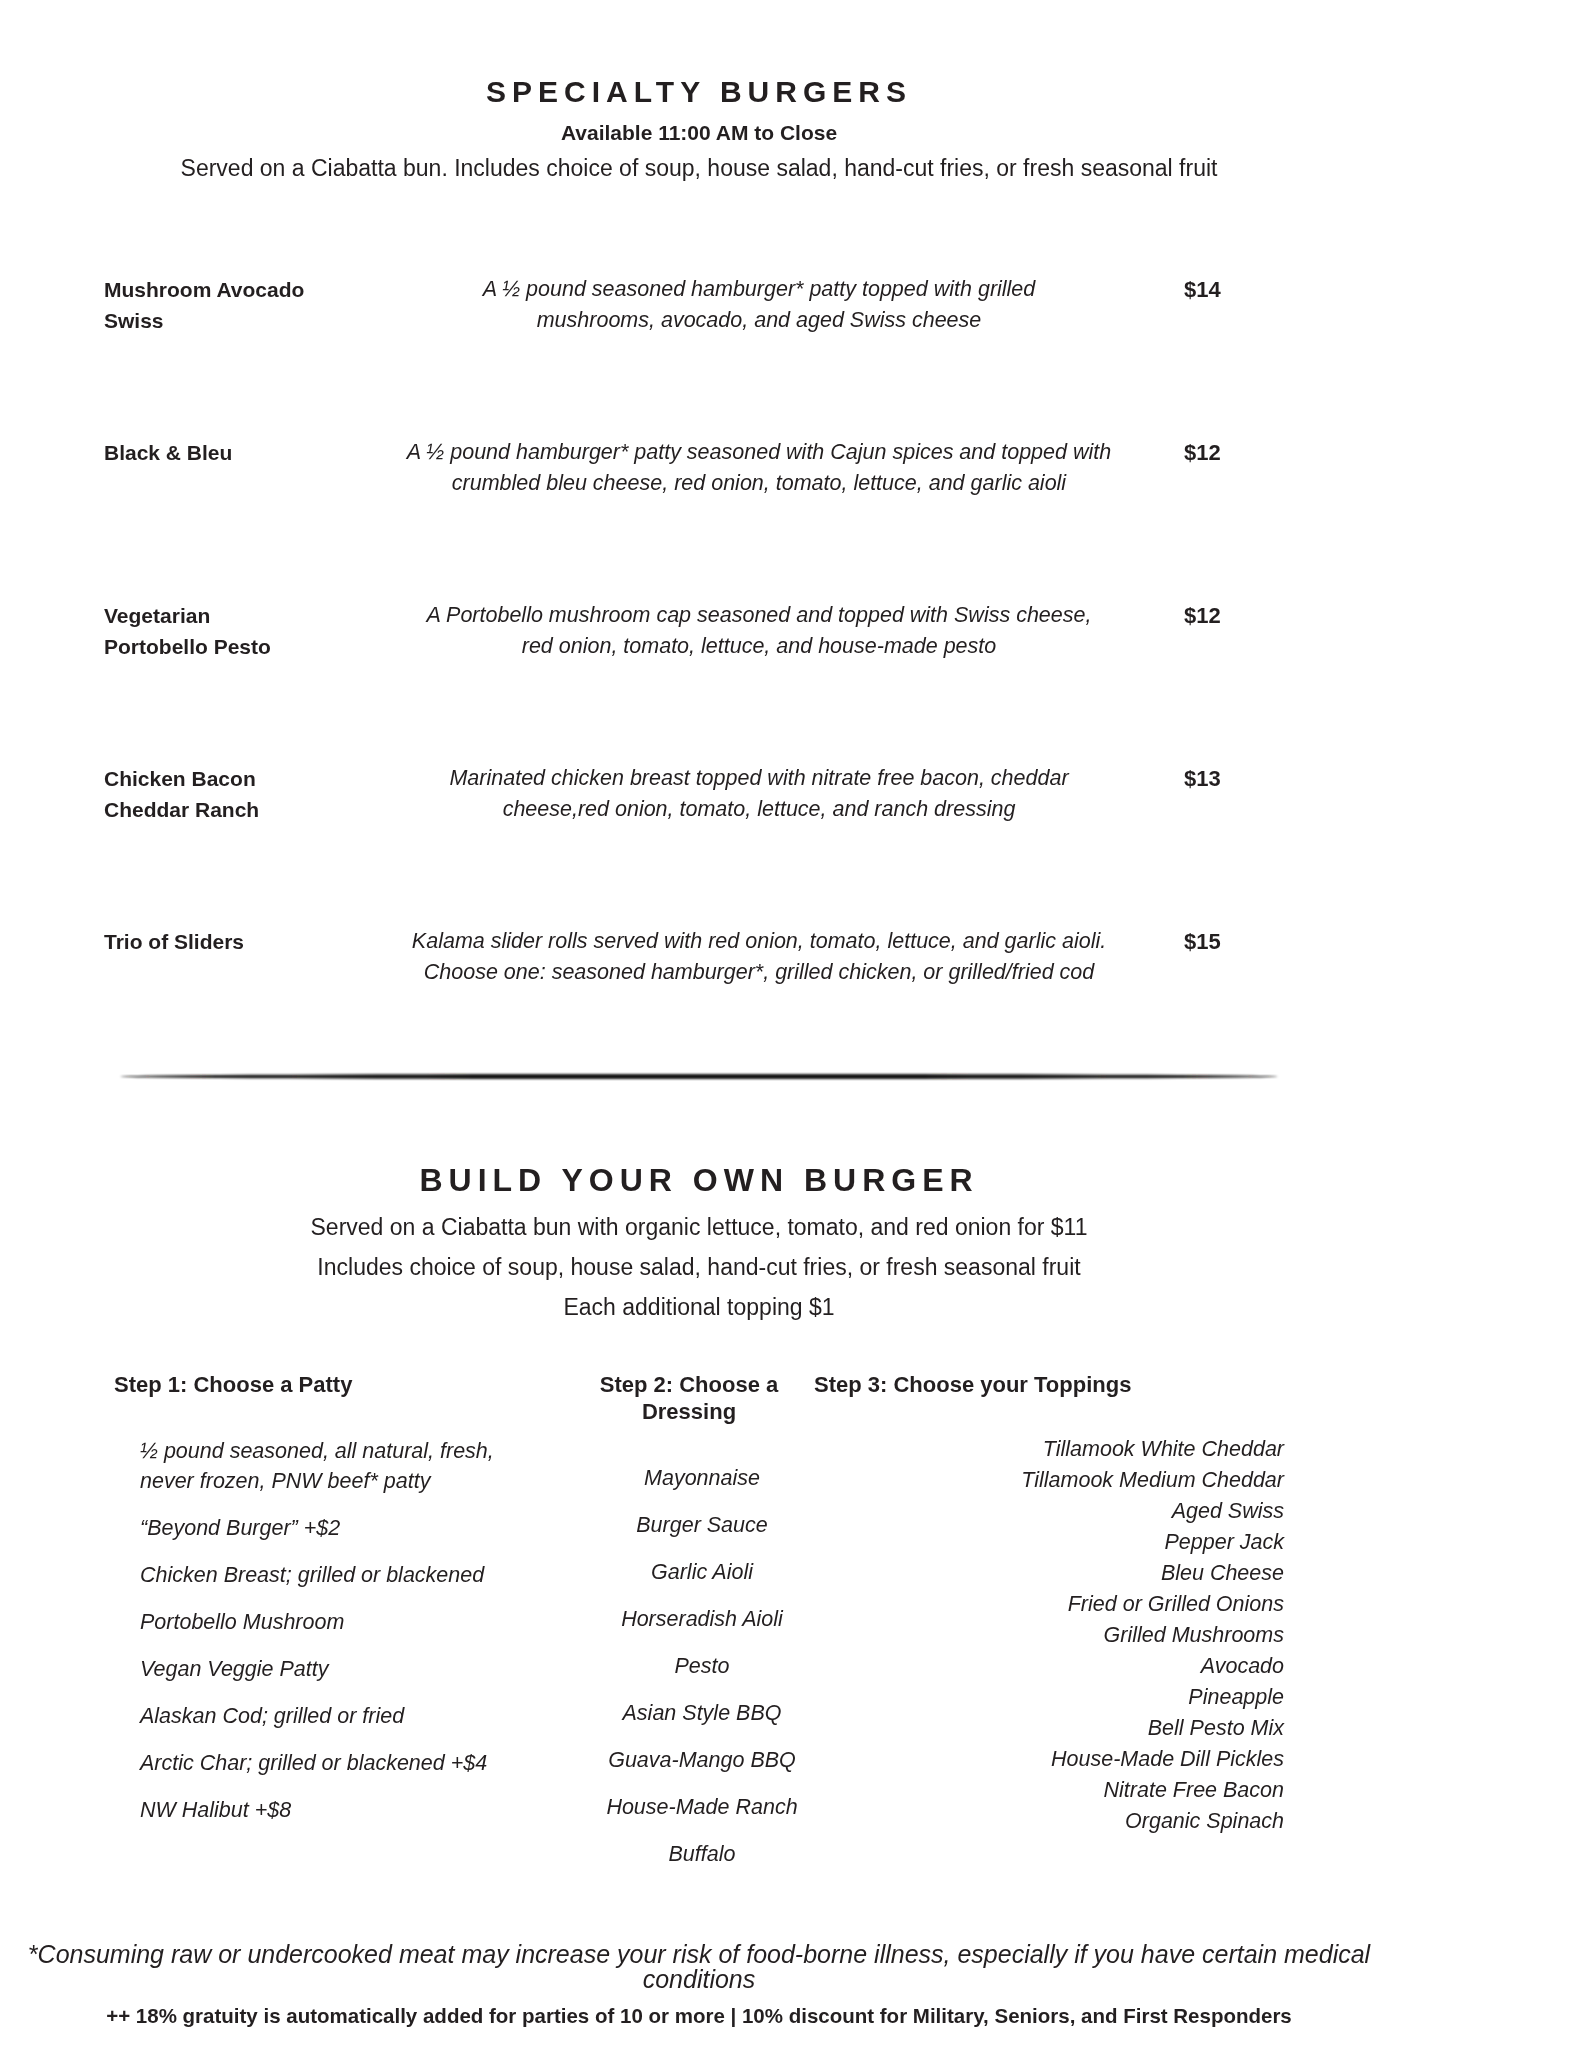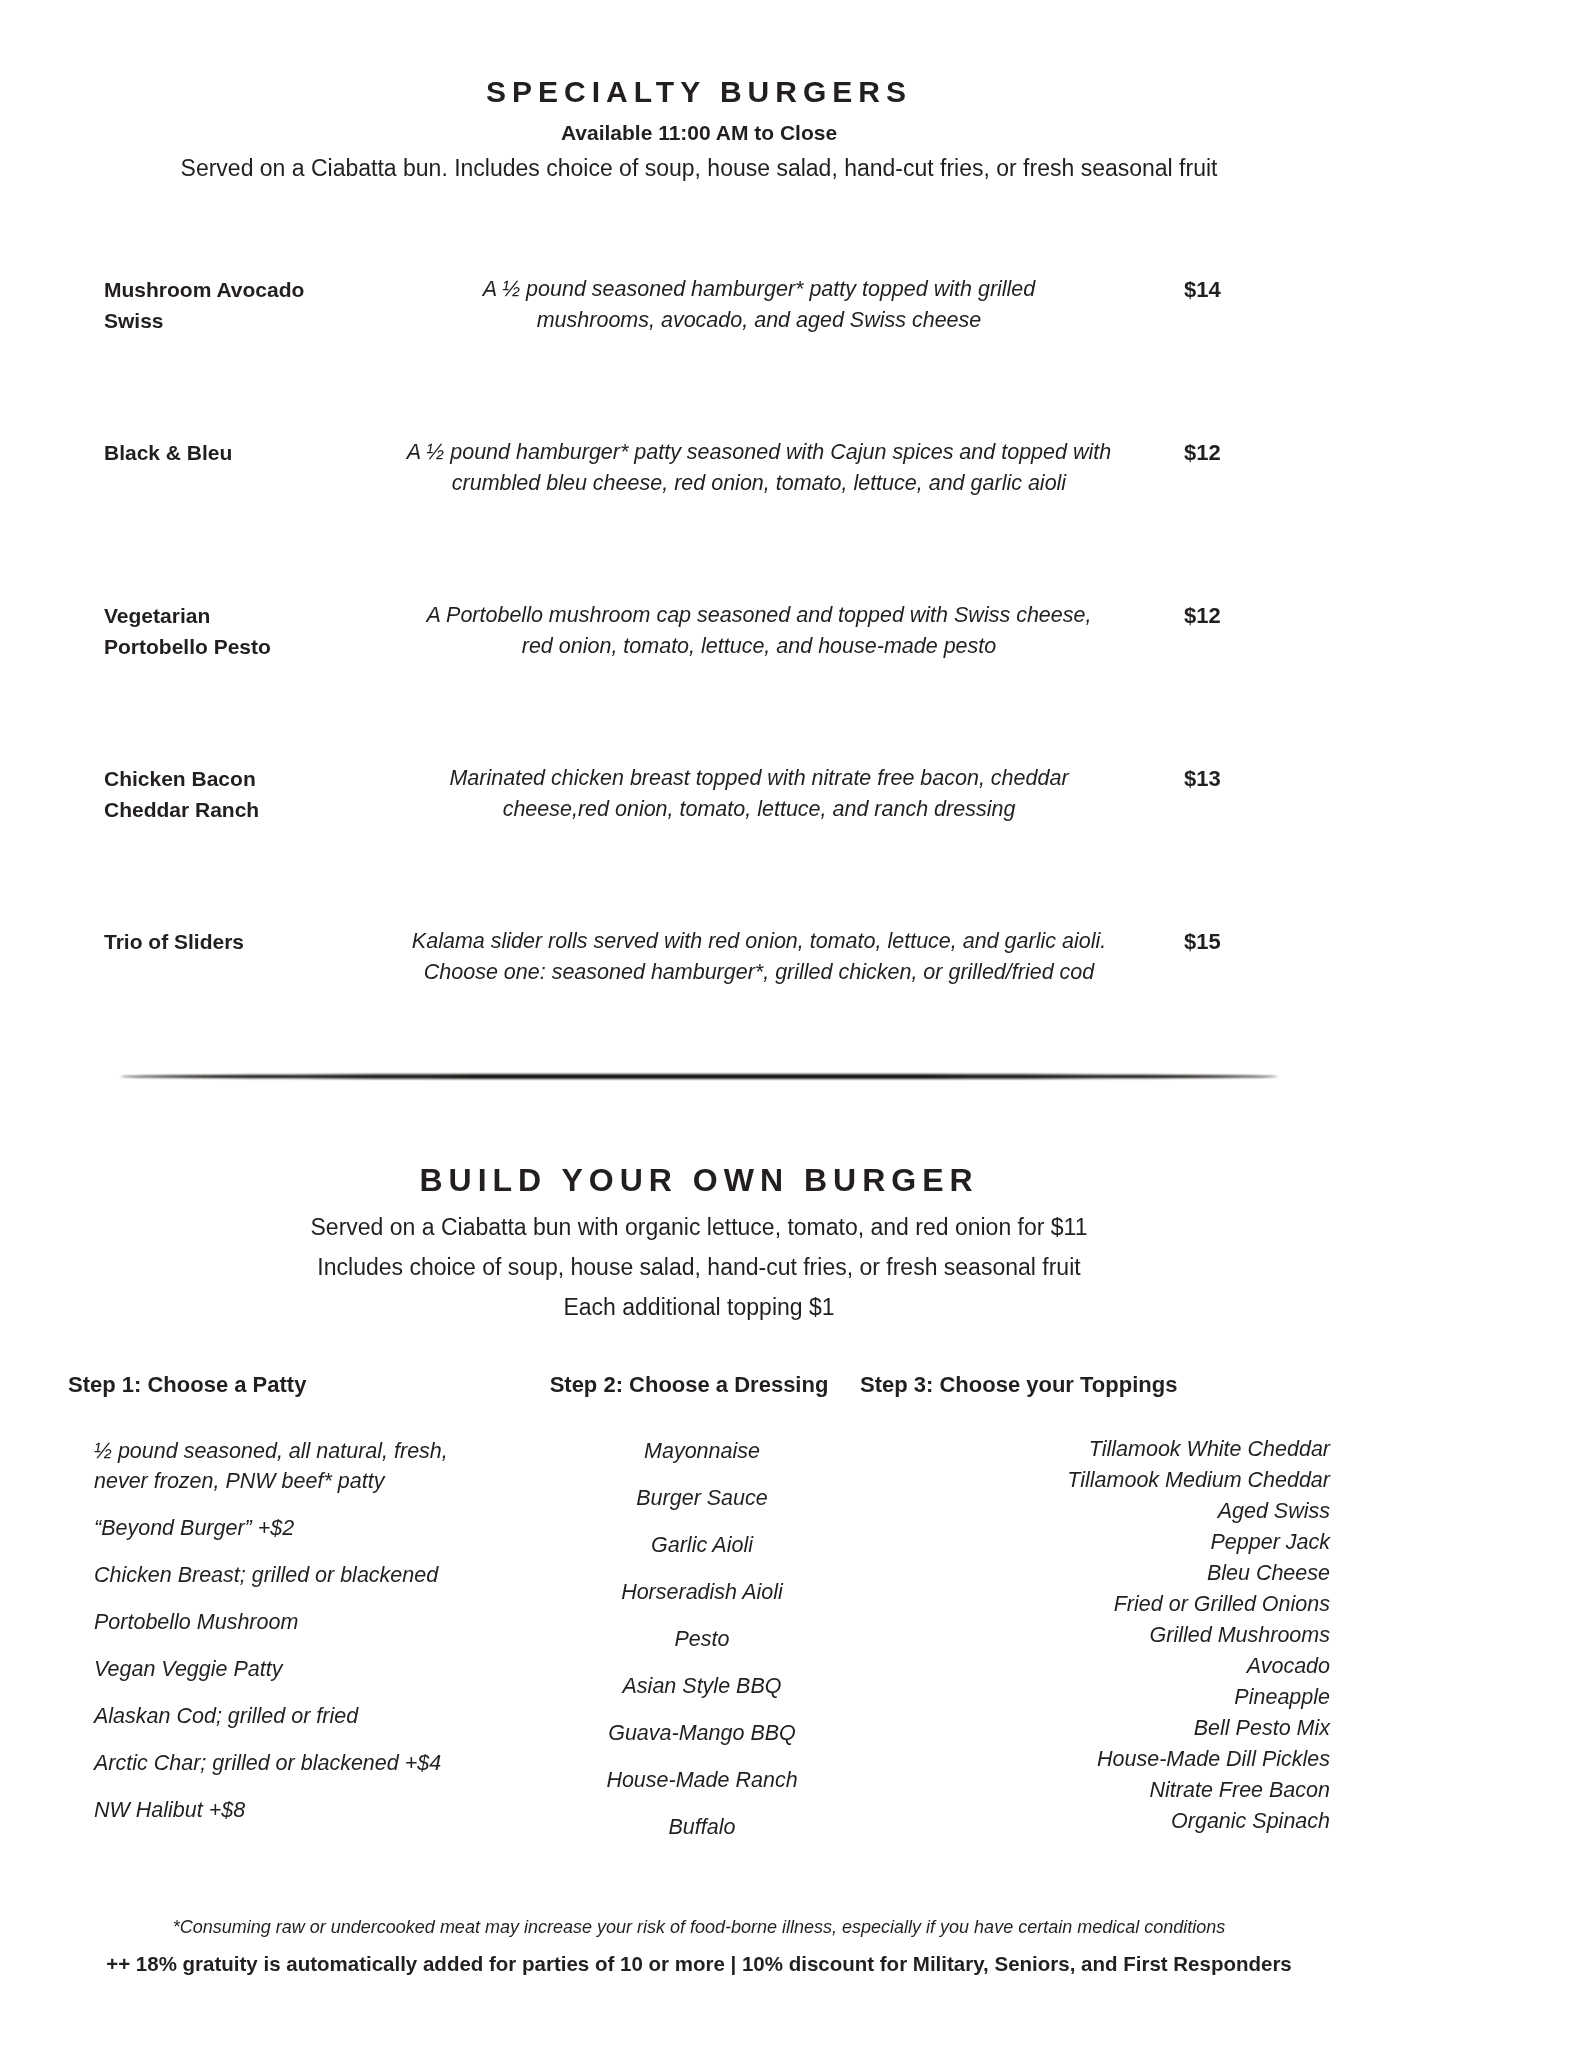--- a/index.html
+++ b/index.html
@@ -65,21 +65,21 @@
     font-size: 32px;
     font-weight: bold;
     letter-spacing: 6px;
     line-height: 38px;
   }
   .byo-subline { margin-top: 16px; font-size: 23px; line-height: 24px; }
 
   .byo-grid {
     display: grid;
     grid-template-columns: 450px 1fr 470px;
-    padding: 0 68px;
+    padding: 0 114px;
     margin-top: 52px;
     text-align: left;
   }
   .step-heading { font-size: 22px; font-weight: bold; line-height: 27px; }
   .col-dressing .step-heading { text-align: center; }
   .col-toppings .step-heading { text-align: left; }
 
   .byo-grid ul { list-style: none; }
   .byo-grid li { font-style: italic; font-size: 21.5px; margin-left: 26px; }
 
@@ -87,21 +87,21 @@
   .patty-list li { line-height: 30px; margin-bottom: 17px; }
 
   .dressing-list { margin-top: 38px; text-align: center; }
   .dressing-list li { line-height: 31px; margin-bottom: 16px; }
 
   .toppings-list { margin-top: 36px; text-align: right; }
   .toppings-list li { line-height: 31px; }
 
   
   .page-footer { margin-top: 56px; text-align: center; }
-  .disclaimer { font-style: italic; font-size: 18px; line-height: 25px; }
+  .disclaimer { font-style: italic; font-size: 25px; line-height: 25px; }
   .gratuity { margin-top: 11px; font-weight: bold; font-size: 20.5px; line-height: 25px; }
 </style>
 </head>
 <body>
 
 <div class="page">
 
   <header class="specialty-header">
     <h1 class="specialty-title">SPECIALTY BURGERS</h1>
     <p class="availability">Available 11:00 AM to Close</p>

